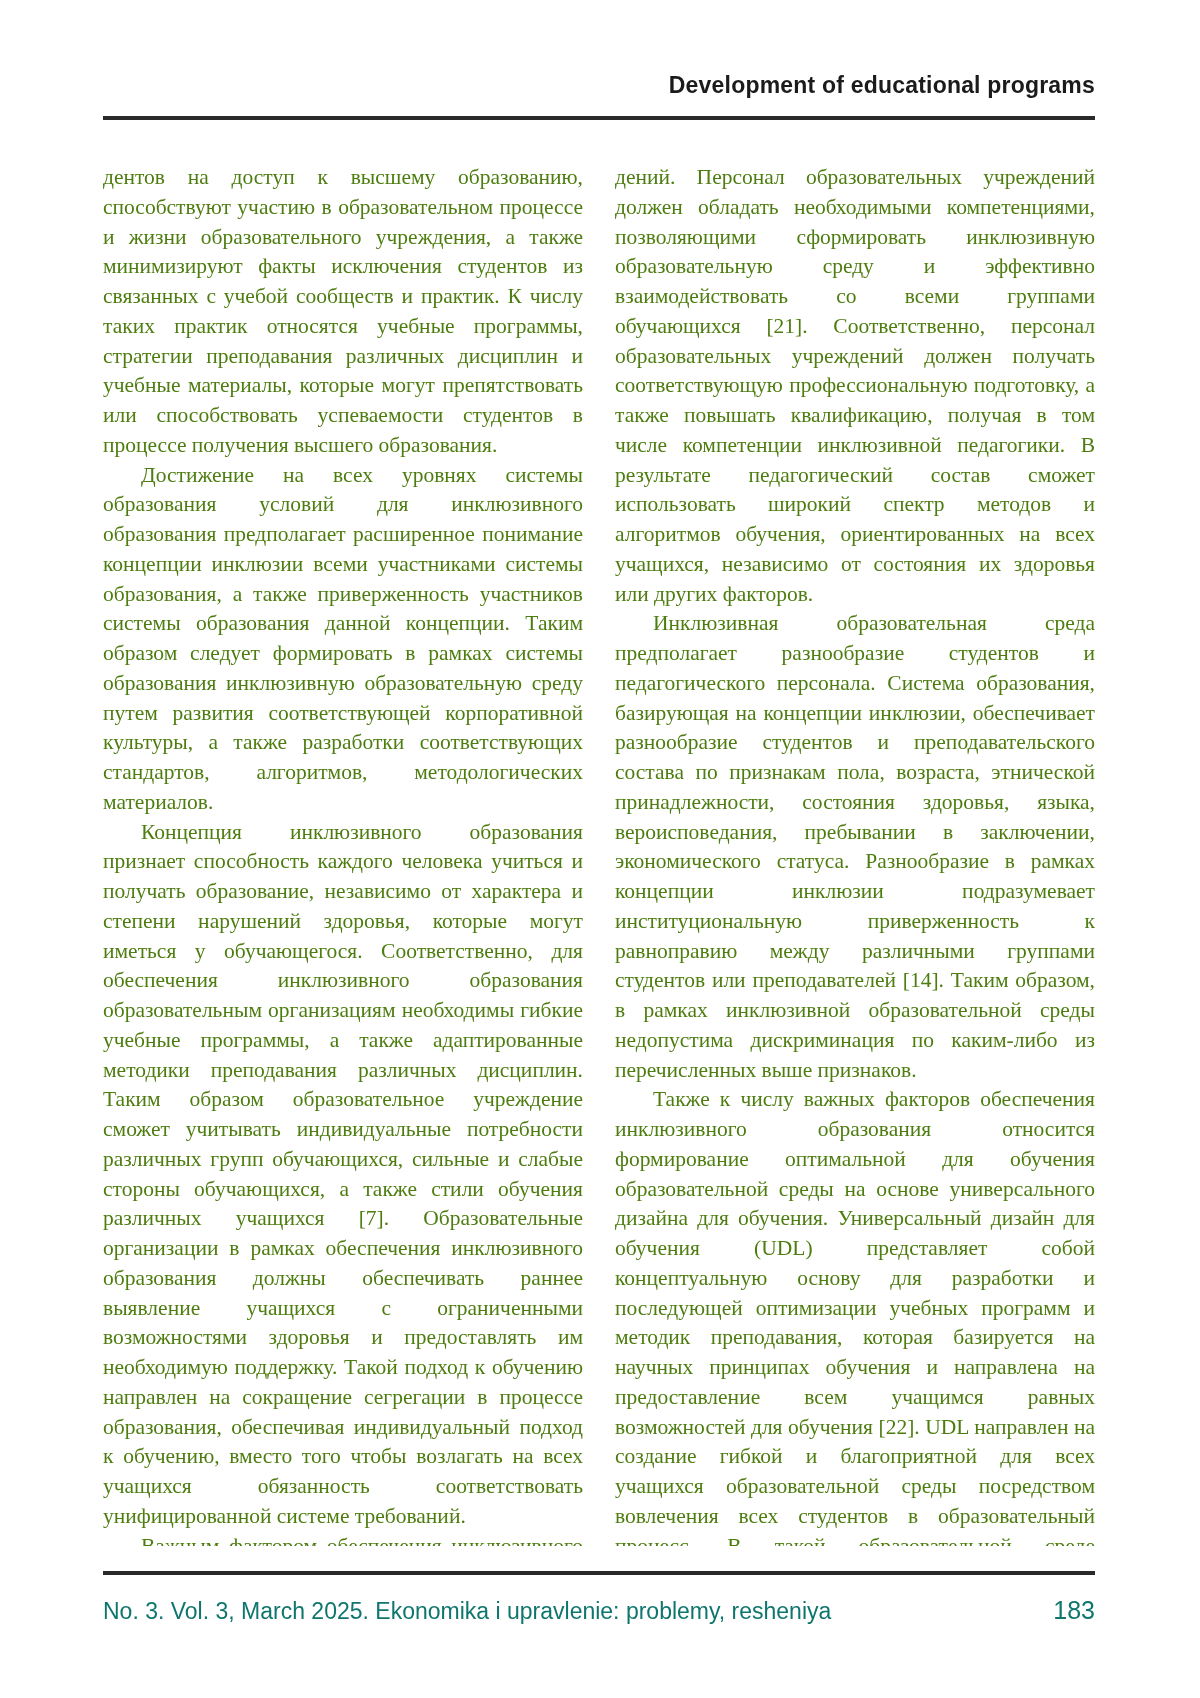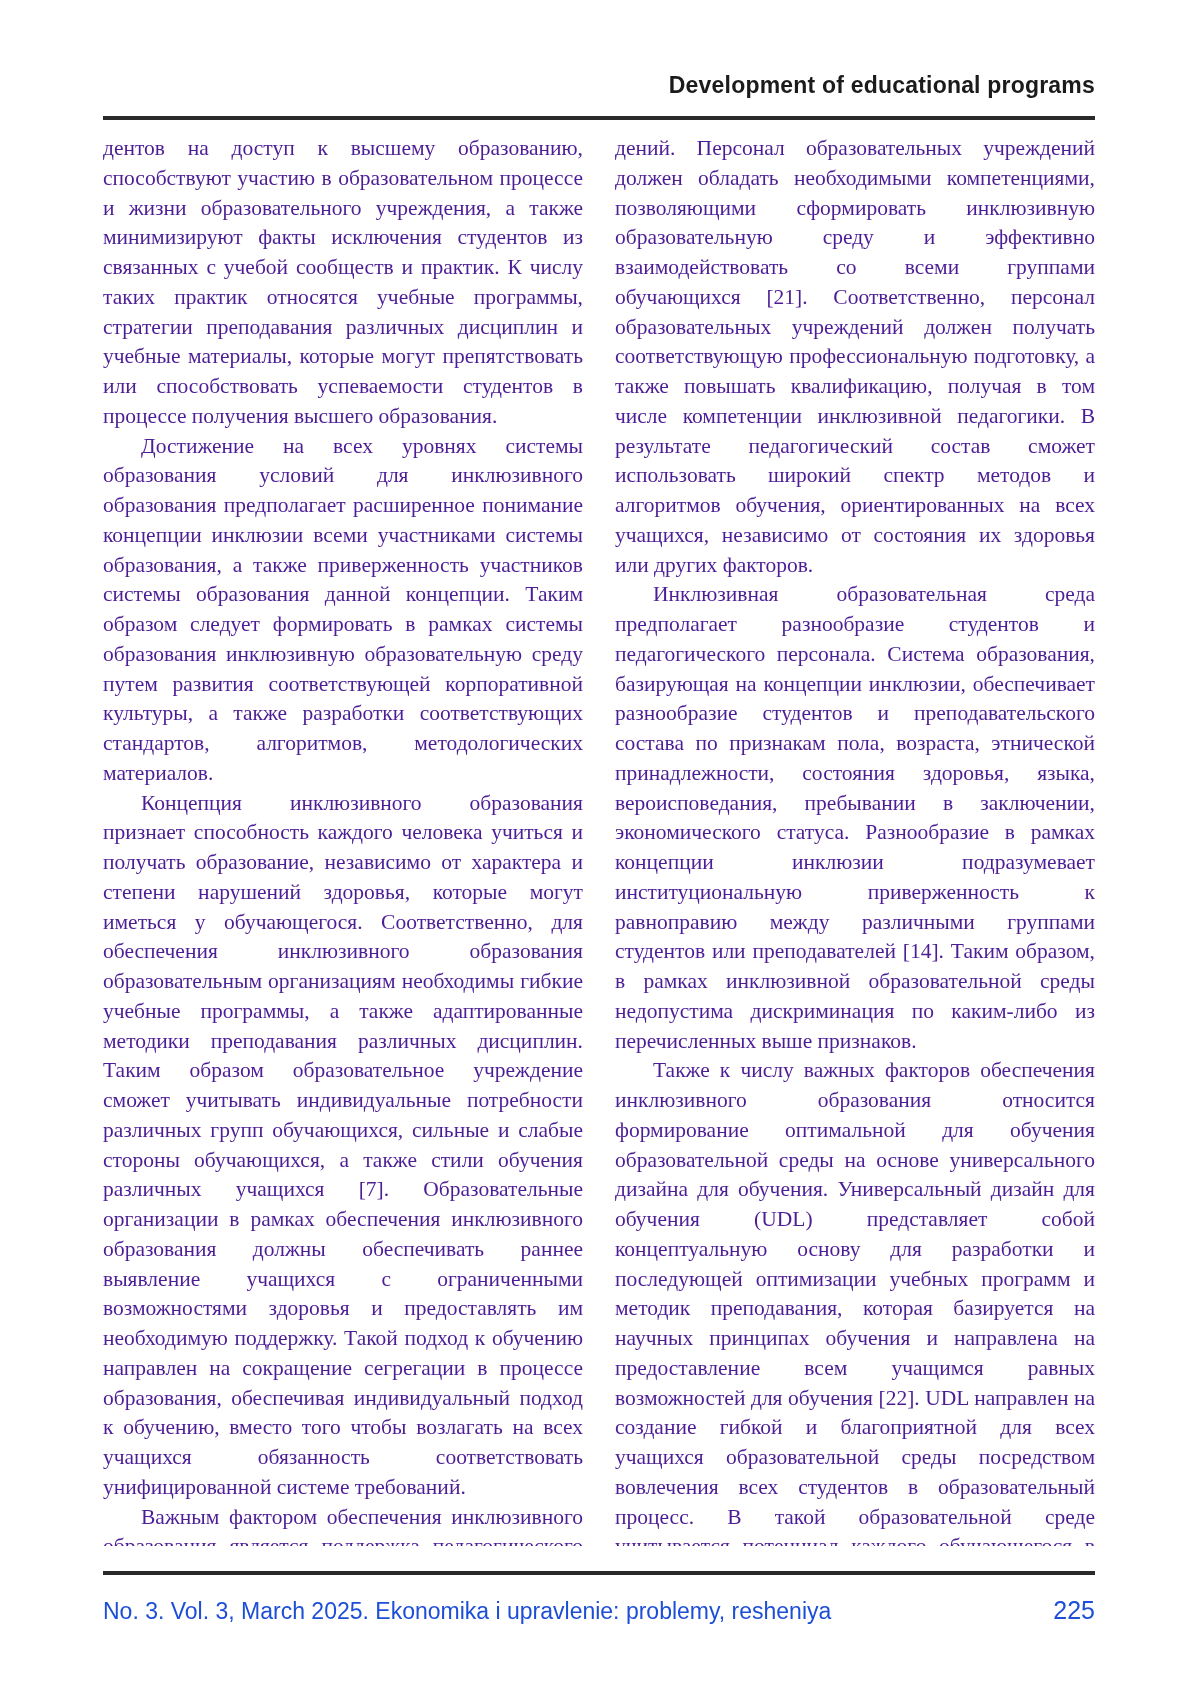--- a/index.html
+++ b/index.html
@@ -49,22 +49,23 @@
     gap: 32px;
     overflow: hidden;
   }
   .col {
     flex: 1 1 0;
     height: 100%;
     overflow: hidden;
     text-align: justify;
     font-size: 21.5px;
     line-height: 29.75px;
-    color: #4c1d95;
+    color: #4d7c0f;
     hyphens: auto;
+    margin-top: 29px;
   }
   .col p {
     margin: 0;
     padding: 0;
   }
   .col p.indent {
     text-indent: 38px;
     font-family: Liberation Serif, serif;
   }
   
@@ -79,21 +80,21 @@
   .footer-row {
     position: absolute;
     top: 1596px;
     left: 103px;
     right: 105px;
     display: flex;
     justify-content: space-between;
     align-items: baseline;
     font-family: "Liberation Sans", "DejaVu Sans", sans-serif;
     font-size: 23px;
-    color: #1d4ed8;
+    color: #0f766e;
   }
   .footer-page-number {
     font-size: 25px;
   }
 </style>
 </head>
 <body>
 
 <div class="page">
 
@@ -111,16 +112,16 @@
     <section class="col">
       <p>дений. Персонал образовательных учреждений должен обладать необходимыми компетенциями, позволяющими сформировать инклюзивную образовательную среду и эффективно взаимодействовать со всеми группами обучающихся [21]. Соответственно, персонал образовательных учреждений должен получать соответствующую профессиональную подготовку, а также повышать квалификацию, получая в том числе компетенции инклюзивной педагогики. В результате педагогический состав сможет использовать широкий спектр методов и алгоритмов обучения, ориентированных на всех учащихся, независимо от состояния их здоровья или других факторов.</p>
       <p class="indent">Инклюзивная образовательная среда предполагает разнообразие студентов и педагогического персонала. Система образования, базирующая на концепции инклюзии, обеспечивает разнообразие студентов и преподавательского состава по признакам пола, возраста, этнической принадлежности, состояния здоровья, языка, вероисповедания, пребывании в заключении, экономического статуса. Разнообразие в рамках концепции инклюзии подразумевает институциональную приверженность к равноправию между различными группами студентов или преподавателей [14]. Таким образом, в рамках инклюзивной образовательной среды недопустима дискриминация по каким-либо из перечисленных выше признаков.</p>
       <p class="indent">Также к числу важных факторов обеспечения инклюзивного образования относится формирование оптимальной для обучения образовательной среды на основе универсального дизайна для обучения. Универсальный дизайн для обучения (UDL) представляет собой концептуальную основу для разработки и последующей оптимизации учебных программ и методик преподавания, которая базируется на научных принципах обучения и направлена на предоставление всем учащимся равных возможностей для обучения [22]. UDL направлен на создание гибкой и благоприятной для всех учащихся образовательной среды посредством вовлечения всех студентов в образовательный процесс. В такой образовательной среде учитывается потенциал каждого обучающегося в результате внимания к его потребностям, предпочтениям и особенностям. В инклюзивной образовательной среде используется ряд различных стратегий повышения успеваемости обучающихся. Особое внимание</p>
     </section>
   </div>
 
   <div class="footer-rule"></div>
   <div class="footer-row">
     <span>No. 3. Vol. 3, March 2025. Ekonomika i upravlenie: problemy, resheniya</span>
-    <span class="footer-page-number">225</span>
+    <span class="footer-page-number">183</span>
   </div>
 
 </div>
 
 </body></html>

